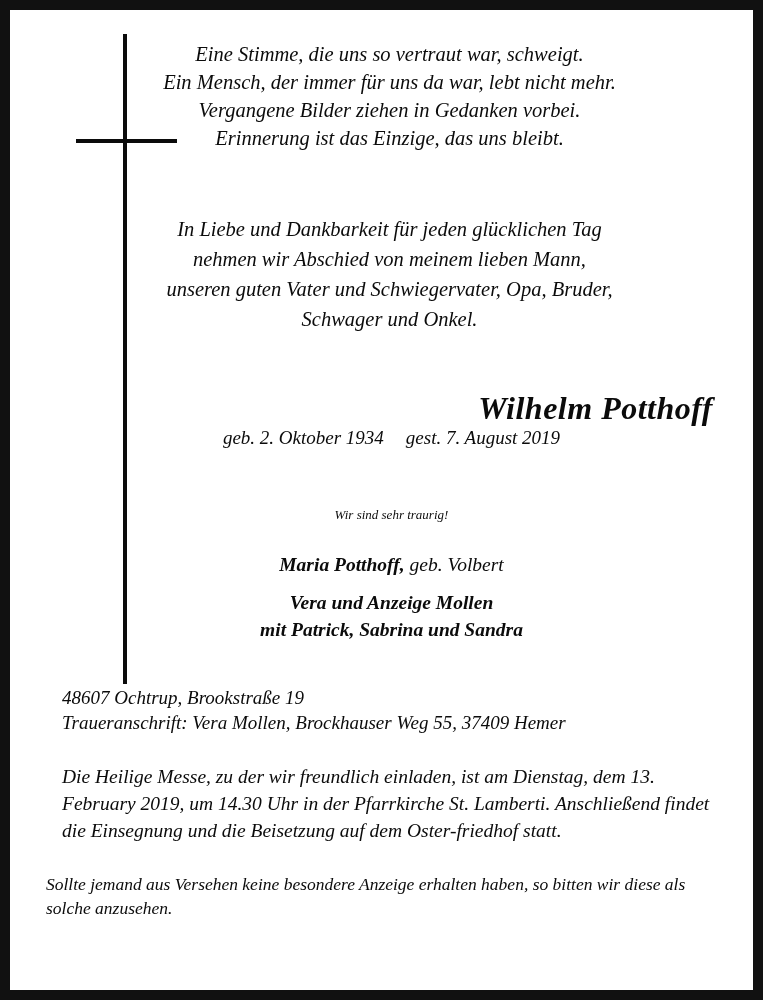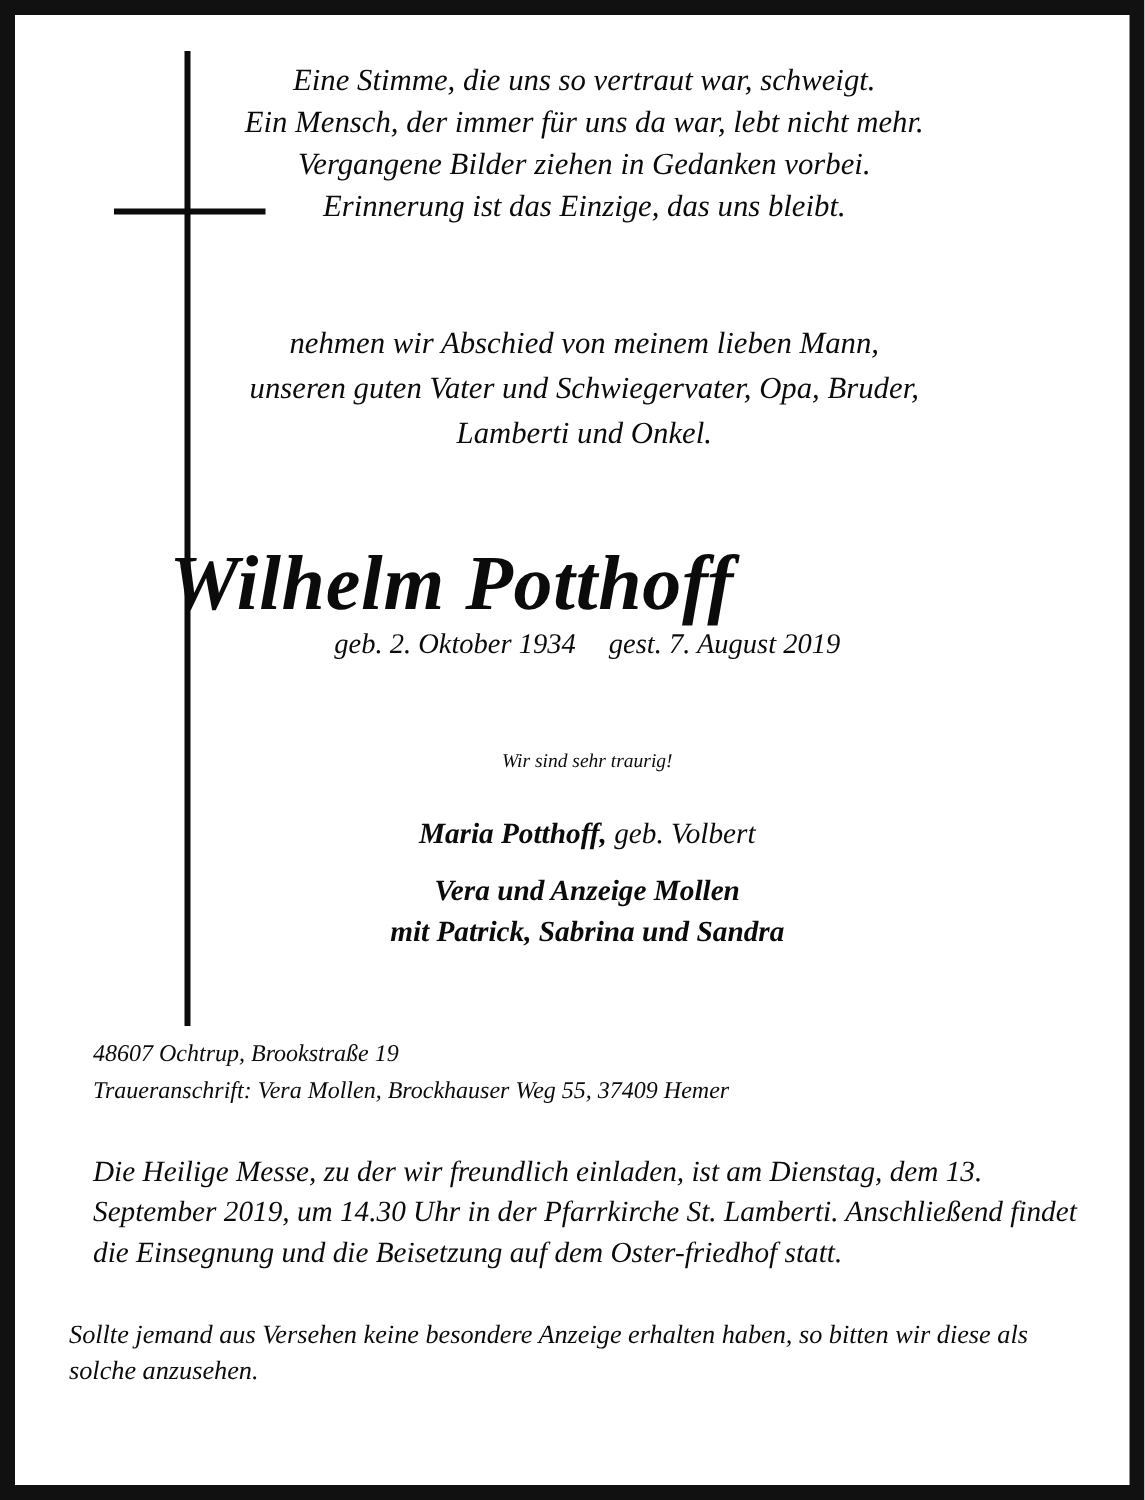--- a/index.html
+++ b/index.html
@@ -77,24 +77,24 @@
     font-style: italic;
     font-size: 20.5px;
     line-height: 30px;
     margin-top: 62px;
     padding-left: 60px;
     padding-right: 44px;
   }
   .dedication div { white-space: nowrap; }
 
   .name {
-    text-align: left;
+    text-align: right;
     font-weight: bold;
     font-style: italic;
-    font-size: 52px;
+    font-size: 32px;
     letter-spacing: 0.5px;
     margin-top: 56px;
     padding-left: 60px;
     padding-right: 40px;
     margin-left: 43px;
   }
 
   .dates {
     text-align: center;
     font-style: italic;
@@ -120,23 +120,23 @@
     line-height: 27px;
     margin-top: 28px;
     padding-left: 60px;
     padding-right: 40px;
   }
   .survivors .b { font-weight: bold; }
   .survivors .row2 { margin-top: 11px; }
 
   .address {
     font-style: italic;
-    font-size: 16px;
+    font-size: 19px;
     line-height: 25px;
-    margin-top: 55px;
+    margin-top: 42px;
     padding-left: 52px;
     padding-right: 36px;
   }
 
   .service {
     font-style: italic;
     font-size: 19.5px;
     line-height: 27px;
     margin-top: 28px;
     padding-left: 52px;
@@ -166,23 +166,24 @@
     <div class="content">
 
       <div class="verse">
         <div>Eine Stimme, die uns so vertraut war, schweigt.</div>
         <div>Ein Mensch, der immer für uns da war, lebt nicht mehr.</div>
         <div>Vergangene Bilder ziehen in Gedanken vorbei.</div>
         <div>Erinnerung ist das Einzige, das uns bleibt.</div>
       </div>
 
       <div class="dedication">
+        <div>In Liebe und Dankbarkeit für jeden glücklichen Tag</div>
         <div>nehmen wir Abschied von meinem lieben Mann,</div>
         <div>unseren guten Vater und Schwiegervater, Opa, Bruder,</div>
-        <div>Lamberti und Onkel.</div>
+        <div>Schwager und Onkel.</div>
       </div>
 
       <div class="name">Wilhelm Potthoff</div>
 
       <div class="dates">
         <span>geb. 2. Oktober 1934</span><span class="gap"></span><span>gest. 7. August 2019</span>
       </div>
 
       <div class="mourn-intro">Wir sind sehr traurig!</div>
 
@@ -192,19 +193,19 @@
         </div>
         <div class="b row2">Vera und Anzeige Mollen</div>
         <div class="b">mit Patrick, Sabrina und Sandra</div>
       </div>
 
       <div class="address">
         <div>48607 Ochtrup, Brookstraße 19</div>
         <div>Traueranschrift: Vera Mollen, Brockhauser Weg 55, 37409 Hemer</div>
       </div>
 
-      <div class="service">Die Heilige Messe, zu der wir freundlich einladen, ist am Dienstag, dem 13. September 2019, um 14.30 Uhr in der Pfarrkirche St. Lamberti. Anschließend findet die Einsegnung und die Beisetzung auf dem Oster-friedhof statt.</div>
+      <div class="service">Die Heilige Messe, zu der wir freundlich einladen, ist am Dienstag, dem 13. February 2019, um 14.30 Uhr in der Pfarrkirche St. Lamberti. Anschließend findet die Einsegnung und die Beisetzung auf dem Oster-friedhof statt.</div>
 
       <div class="notice">Sollte jemand aus Versehen keine besondere Anzeige erhalten haben, so bitten wir diese als solche anzusehen.</div>
 
     </div>
   </div>
 </div>
 
 </body></html>

